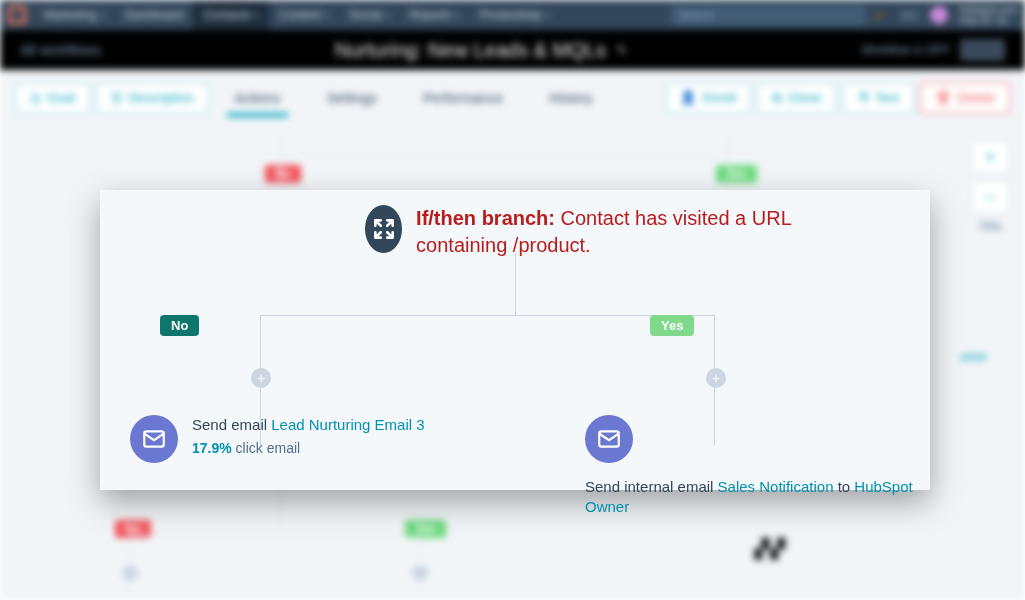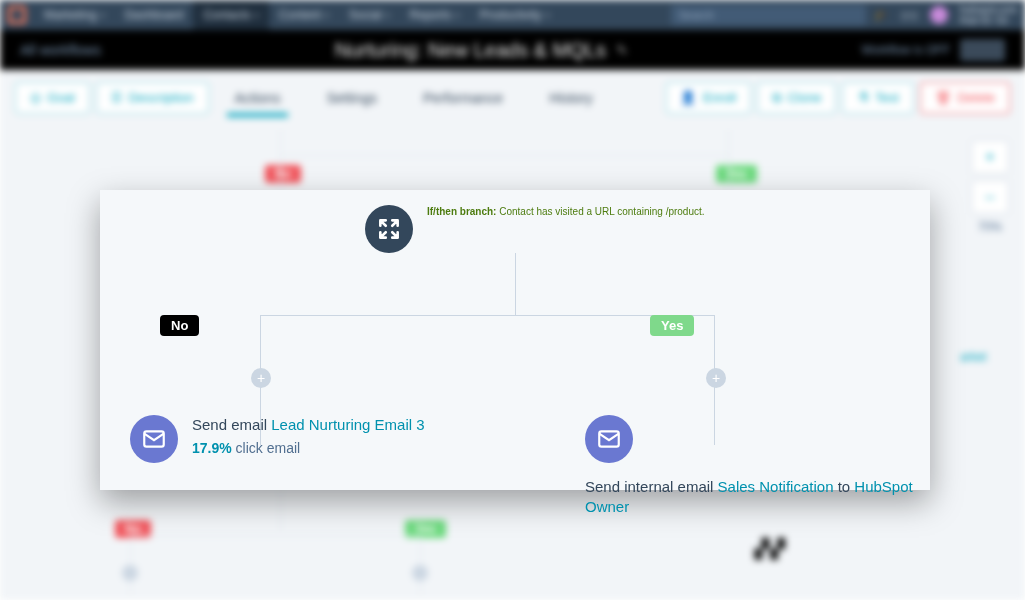--- a/index.html
+++ b/index.html
@@ -48,31 +48,31 @@
   .bg .marker { position:absolute; font-size:12px; color:#00a4bd; }
 
   
   .overlay { position:absolute; left:100px; top:190px; width:830px; height:300px; background:#f5f8fa; box-shadow:0 12px 30px rgba(0,0,0,.35); }
 
   .node-icon { width:48px; height:48px; border-radius:50%; display:flex; align-items:center; justify-content:center; color:#fff; }
   .icon-branch { background:#33475b; }
   .icon-email  { background:#6a78d1; }
 
   .branch { position:absolute; left:265px; top:15px; display:flex; align-items:flex-start; gap:14px; width:480px; }
-  .branch .txt { font-size:10px; color:#4d7c0f; line-height:1.35; }
+  .branch .txt { font-size:20px; color:#b91c1c; line-height:1.35; }
   .branch .txt b { font-weight:600; }
 
   .split { position:absolute; left:50px; right:50px; top:90px; bottom:0; }
   .split .v-top { position:absolute; left:50%; top:-27px; width:1px; height:62px; background:#cbd6e2; }
   .split .h { position:absolute; left:110px; right:165px; top:35px; height:1px; background:#cbd6e2; }
   .split .v-left  { position:absolute; left:110px;  top:35px; width:1px; height:130px; background:#cbd6e2; }
   .split .v-right { position:absolute; right:165px; top:35px; width:1px; height:130px; background:#cbd6e2; }
 
   .pill { position:absolute; padding:3px 11px; border-radius:4px; font-size:13px; font-weight:700; color:#fff; }
-  .pill.no  { background:#000000; left:60px;  top:125px; }
+  .pill.no  { background:#0f766e; left:60px;  top:125px; }
   .pill.yes { background:#7fd98b; left:550px; top:125px; }
 
   .addbtn { position:absolute; width:20px; height:20px; border-radius:50%; background:#cbd6e2; color:#fff; font-size:14px; line-height:20px; text-align:center; }
 
   .leaf { position:absolute; display:flex; align-items:flex-start; gap:14px; }
   .leaf .txt { font-size:15px; color:#33475b; line-height:1.35; }
   .leaf .txt .link { color:#0091ae; }
   .leaf .sub { font-size:14px; color:#516f90; margin-top:4px; }
   .leaf .sub .rate { color:#0091ae; font-weight:600; }
 

